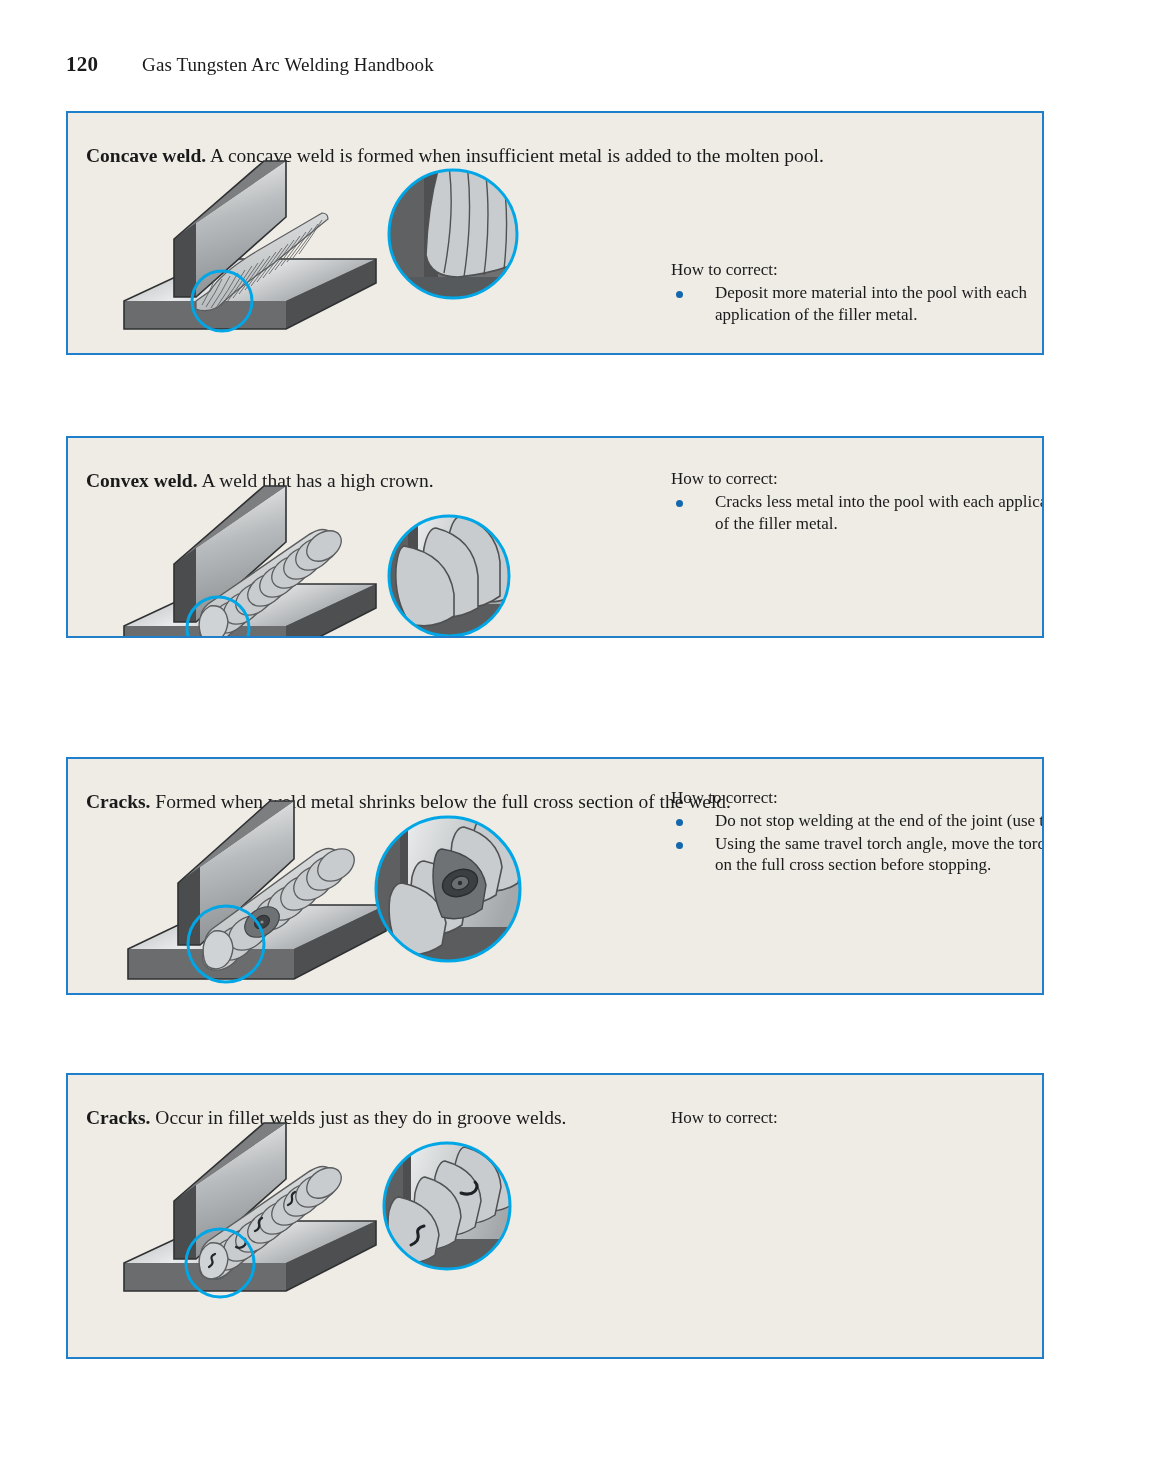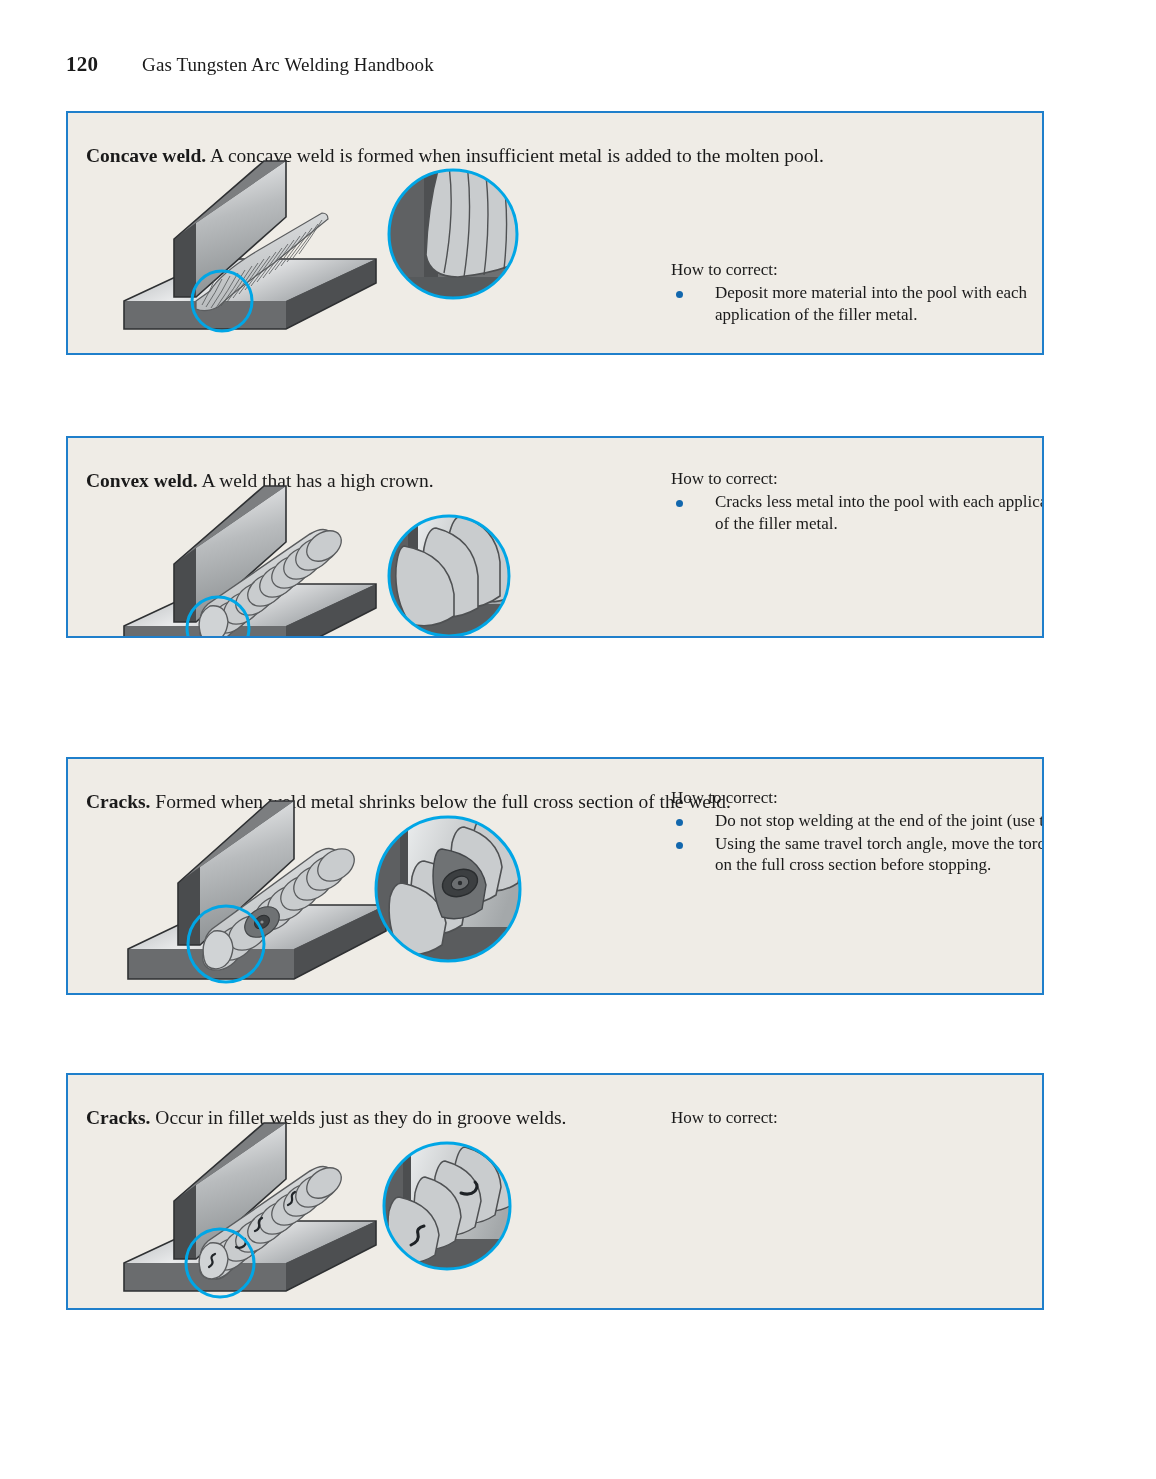--- a/index.html
+++ b/index.html
@@ -42,21 +42,21 @@
     left: 66px;
     width: 978px;
     box-sizing: border-box;
     background: #efece6;
     border: 2px solid #1f7fcb;
     overflow: hidden;
   }
   #panel-concave { top: 111px;  height: 244px; }
   #panel-convex  { top: 436px;  height: 202px; }
   #panel-craters { top: 757px;  height: 238px; }
-  #panel-cracks  { top: 1073px; height: 237px; }
+  #panel-cracks  { top: 1073px; height: 286px; }
 
   .panel-lede {
     position: absolute;
     left: 18px;
     top: 11px;
     right: 14px;
     font-size: 19.5px;
     line-height: 1.22;
   }
   .panel-lede .term { font-weight: bold; }

